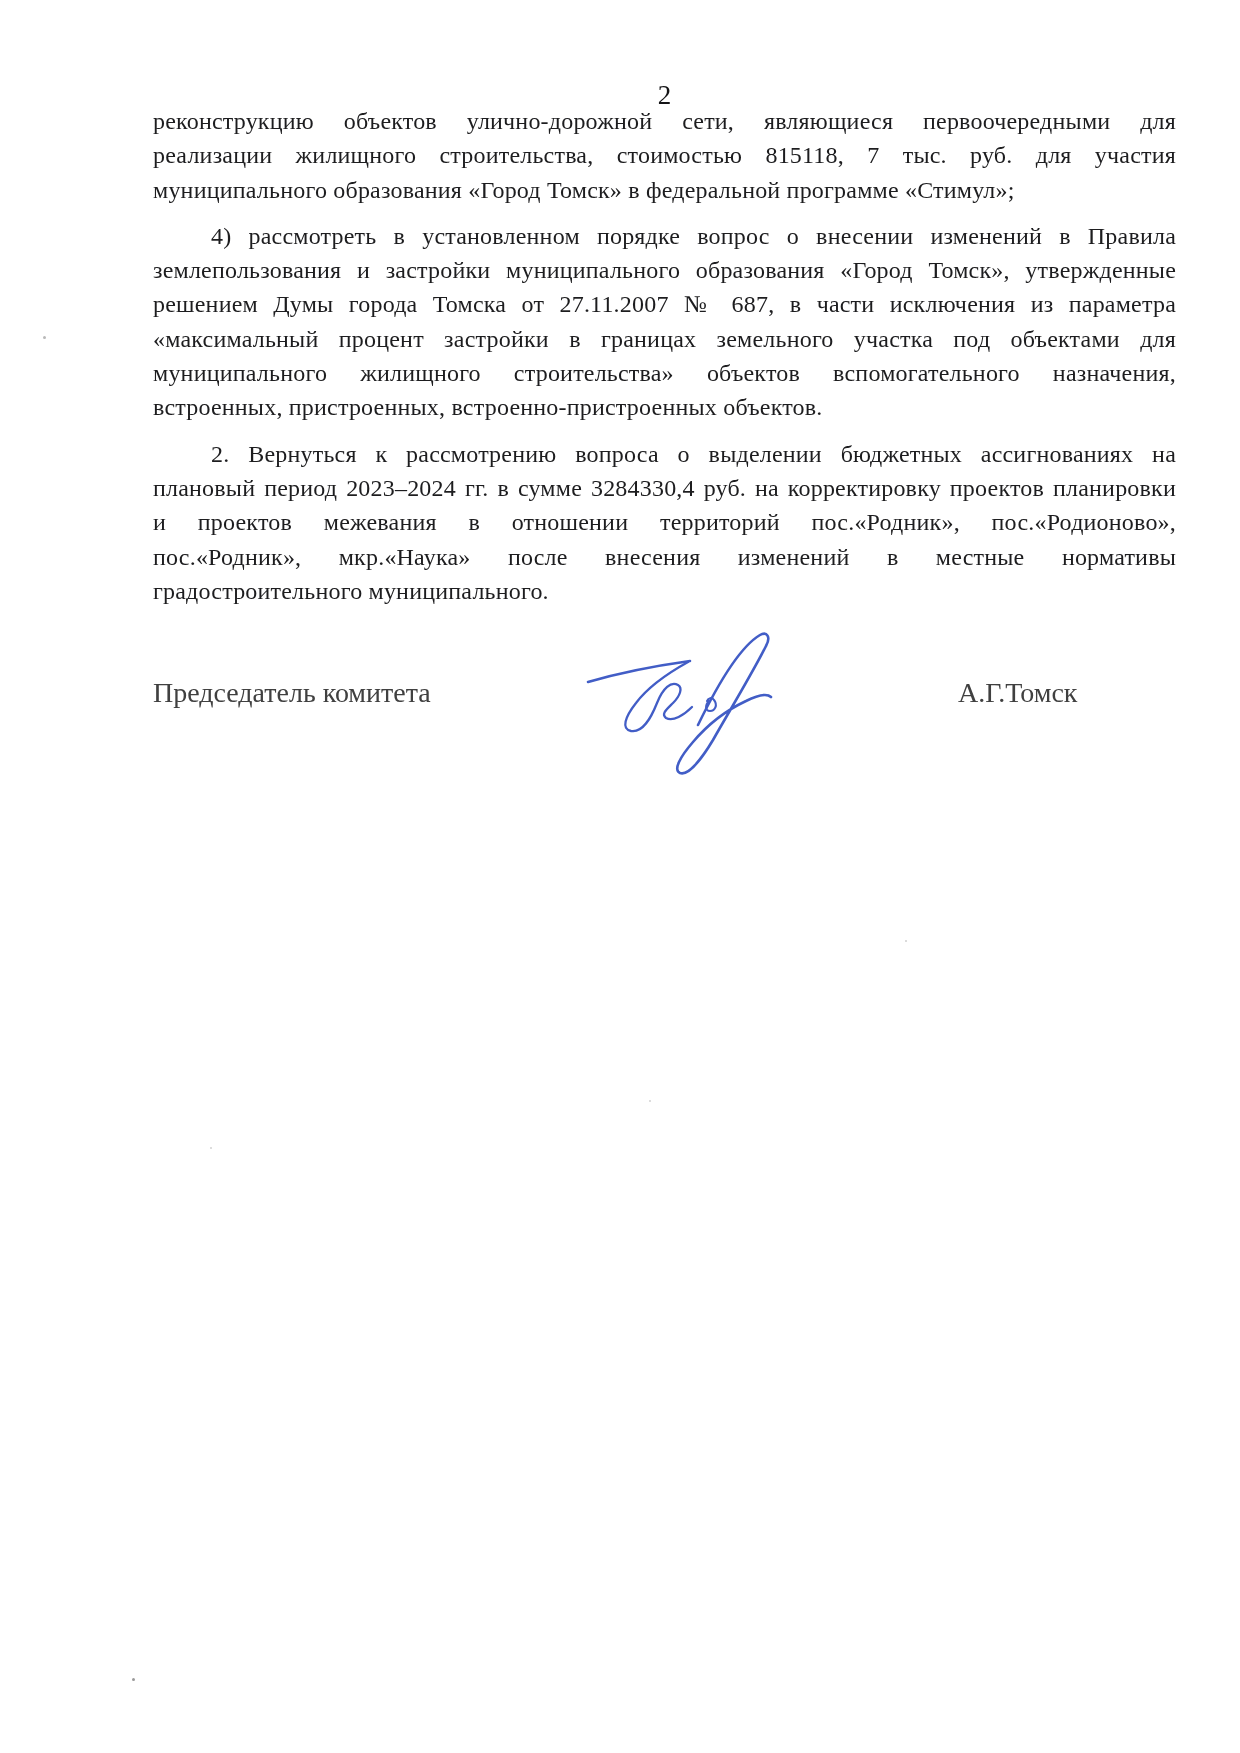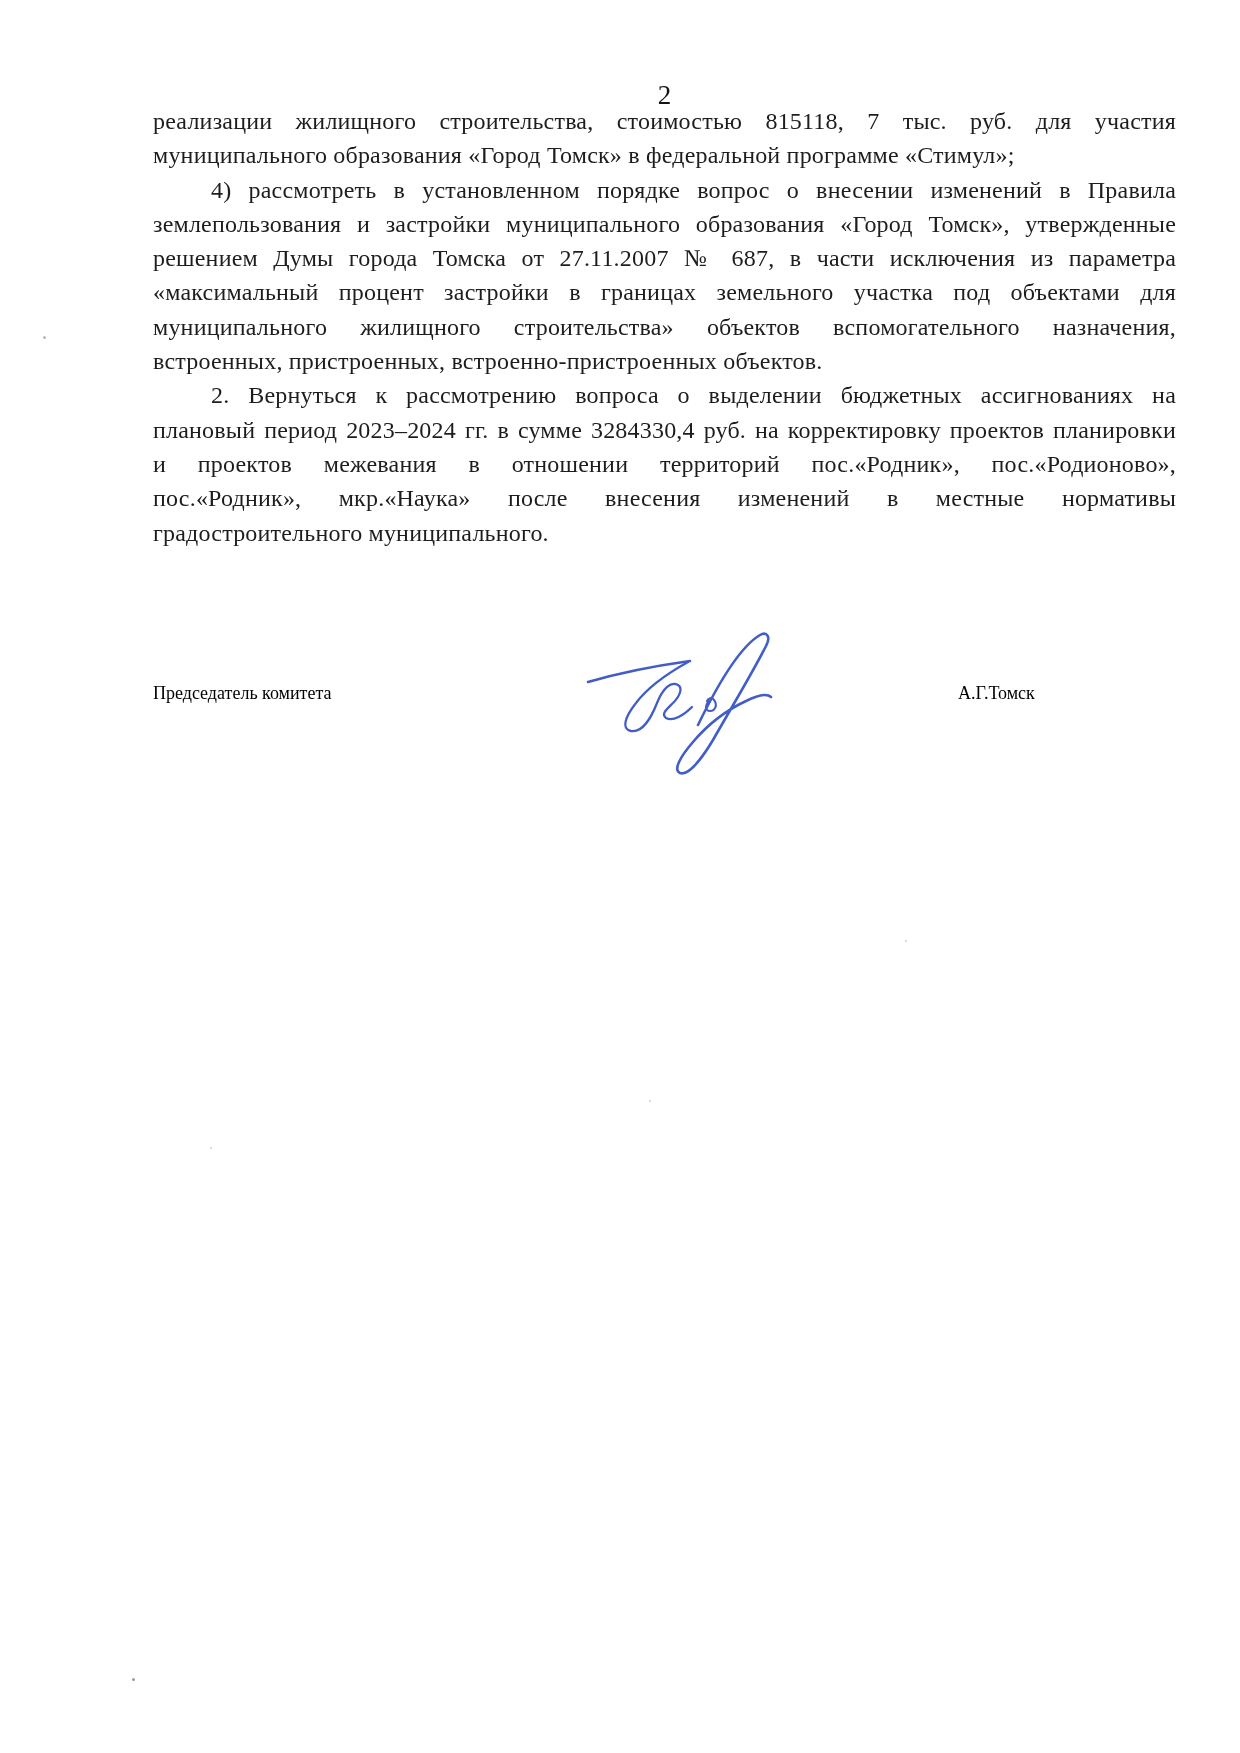--- a/index.html
+++ b/index.html
@@ -31,27 +31,27 @@
     font-size: 24px;
     line-height: 34.3px;
     letter-spacing: 0.2px;
   }
   .line {
     text-align: justify;
     text-align-last: justify;
     white-space: normal;
   }
   .line.last { text-align-last: left; }
-  .line.indent { text-indent: 58px; }
+  .line.indent { text-indent: 58px; margin-top: 12px; }
   .sig-title, .sig-name {
     position: absolute;
     top: 678px;
-    font-size: 18px;
+    font-size: 28px;
     line-height: 30px;
-    color: #000000;
+    color: #404040;
     white-space: nowrap;
   }
   .sig-title { left: 153px; }
   .sig-name  { left: 958px; }
   .signature-svg {
     position: absolute;
     left: 578px;
     top: 630px;
     width: 200px;
     height: 148px;
@@ -63,20 +63,21 @@
   }
 </style>
 </head>
 <body>
 
 <div class="sheet">
 
   <div class="page-number">2</div>
 
   <div class="doc-body">
+      <div class="line">реконструкцию объектов улично-дорожной сети, являющиеся первоочередными для</div>
       <div class="line">реализации жилищного строительства, стоимостью 815118, 7 тыс. руб. для участия</div>
       <div class="line last">муниципального образования «Город Томск» в федеральной программе «Стимул»;</div>
       <div class="line indent">4) рассмотреть в установленном порядке вопрос о внесении изменений в Правила</div>
       <div class="line">землепользования и застройки муниципального образования «Город Томск», утвержденные</div>
       <div class="line">решением Думы города Томска от 27.11.2007 № 687, в части исключения из параметра</div>
       <div class="line">«максимальный процент застройки в границах земельного участка под объектами для</div>
       <div class="line">муниципального жилищного строительства» объектов вспомогательного назначения,</div>
       <div class="line last">встроенных, пристроенных, встроенно-пристроенных объектов.</div>
       <div class="line indent">2. Вернуться к рассмотрению вопроса о выделении бюджетных ассигнованиях на</div>
       <div class="line">плановый период 2023–2024 гг. в сумме 3284330,4 руб. на корректировку проектов планировки</div>

